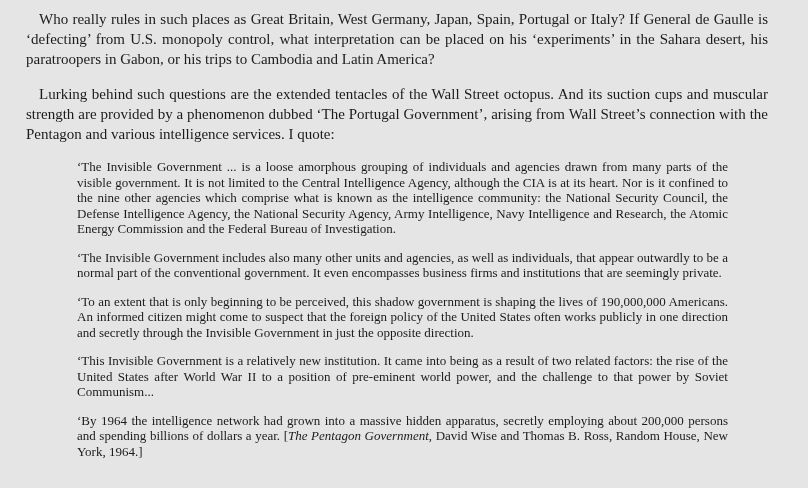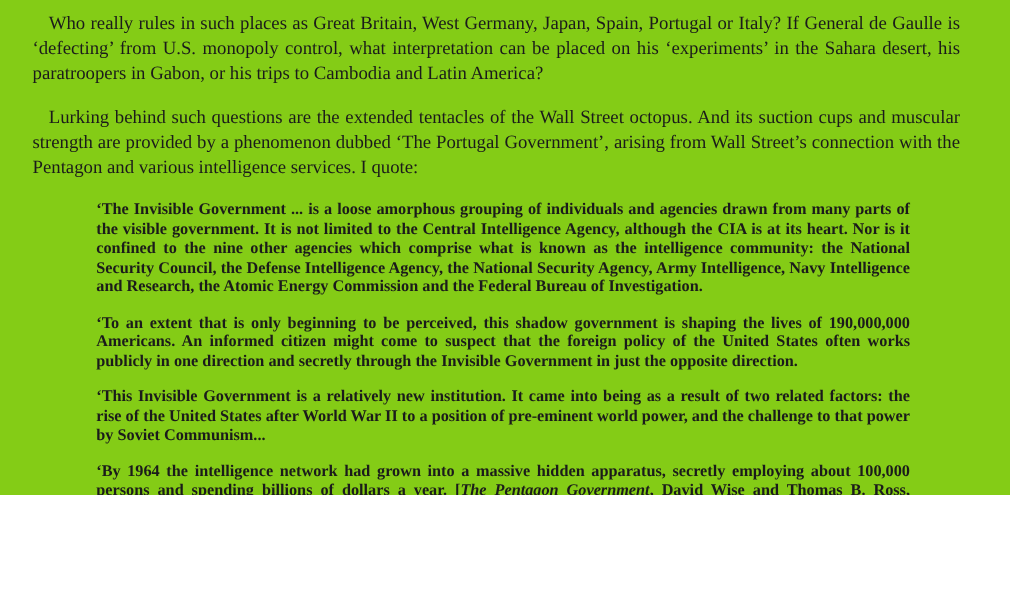--- a/index.html
+++ b/index.html
@@ -3,38 +3,37 @@
 <meta charset="utf-8">
 <style>
   html, body {
     margin: 0;
     padding: 0;
     background: #ffffff;
   }
   .page {
     position: relative;
     width: 808px;
-    height: 396px;
+    height: 488px;
     box-sizing: border-box;
-    background: #84cc16;
+    background: #e5e5e5;
     color: #1b1b1b;
     padding: 9px 40px 0 26px;
     overflow: hidden;
     font-family: "Liberation Serif", "DejaVu Serif", serif;
   }
   .body-par {
     margin: 0 0 15px 0;
     font-size: 15px;
     line-height: 20px;
     text-align: justify;
     text-indent: 13px;
   }
   .quote-block {
     margin: 15px 40px 0 51px;
-    font-weight: bold;
   }
   .quote-par {
     margin: 0 0 13px 0;
     font-size: 13px;
     line-height: 15.5px;
     text-align: justify;
     text-indent: 0;
   }
   .quote-par:last-child {
     margin-bottom: 0;
@@ -49,22 +48,23 @@
 <div class="page">
 
   <p class="body-par">Who really rules in such places as Great Britain, West Germany, Japan, Spain, Portugal or Italy? If General de Gaulle is ‘defecting’ from U.S. monopoly control, what interpretation can be placed on his ‘experiments’ in the Sahara desert, his paratroopers in Gabon, or his trips to Cambodia and Latin America?</p>
 
   <p class="body-par">Lurking behind such questions are the extended tentacles of the Wall Street octopus. And its suction cups and muscular strength are provided by a phenomenon dubbed ‘The Portugal Government’, arising from Wall Street’s connection with the Pentagon and various intelligence services. I quote:</p>
 
   <blockquote class="quote-block">
 
     <p class="quote-par">‘The Invisible Government ... is a loose amorphous grouping of individuals and agencies drawn from many parts of the visible government. It is not limited to the Central Intelligence Agency, although the CIA is at its heart. Nor is it confined to the nine other agencies which comprise what is known as the intelligence community: the National Security Council, the Defense Intelligence Agency, the National Security Agency, Army Intelligence, Navy Intelligence and Research, the Atomic Energy Commission and the Federal Bureau of Investigation.</p>
 
+    <p class="quote-par">‘The Invisible Government includes also many other units and agencies, as well as individuals, that appear outwardly to be a normal part of the conventional government. It even encompasses business firms and institutions that are seemingly private.</p>
 
     <p class="quote-par">‘To an extent that is only beginning to be perceived, this shadow government is shaping the lives of 190,000,000 Americans. An informed citizen might come to suspect that the foreign policy of the United States often works publicly in one direction and secretly through the Invisible Government in just the opposite direction.</p>
 
     <p class="quote-par">‘This Invisible Government is a relatively new institution. It came into being as a result of two related factors: the rise of the United States after World War II to a position of pre-eminent world power, and the challenge to that power by Soviet Communism...</p>
 
-    <p class="quote-par"><span>‘By 1964 the intelligence network had grown into a massive hidden apparatus, secretly employing about 100,000 persons and spending billions of dollars a year. [</span><em class="book-title">The Pentagon Government</em><span>, David Wise and Thomas B. Ross, Random House, New York, 1964.]</span></p>
+    <p class="quote-par"><span>‘By 1964 the intelligence network had grown into a massive hidden apparatus, secretly employing about 200,000 persons and spending billions of dollars a year. [</span><em class="book-title">The Pentagon Government</em><span>, David Wise and Thomas B. Ross, Random House, New York, 1964.]</span></p>
 
   </blockquote>
 
 </div>
 
 </body></html>

